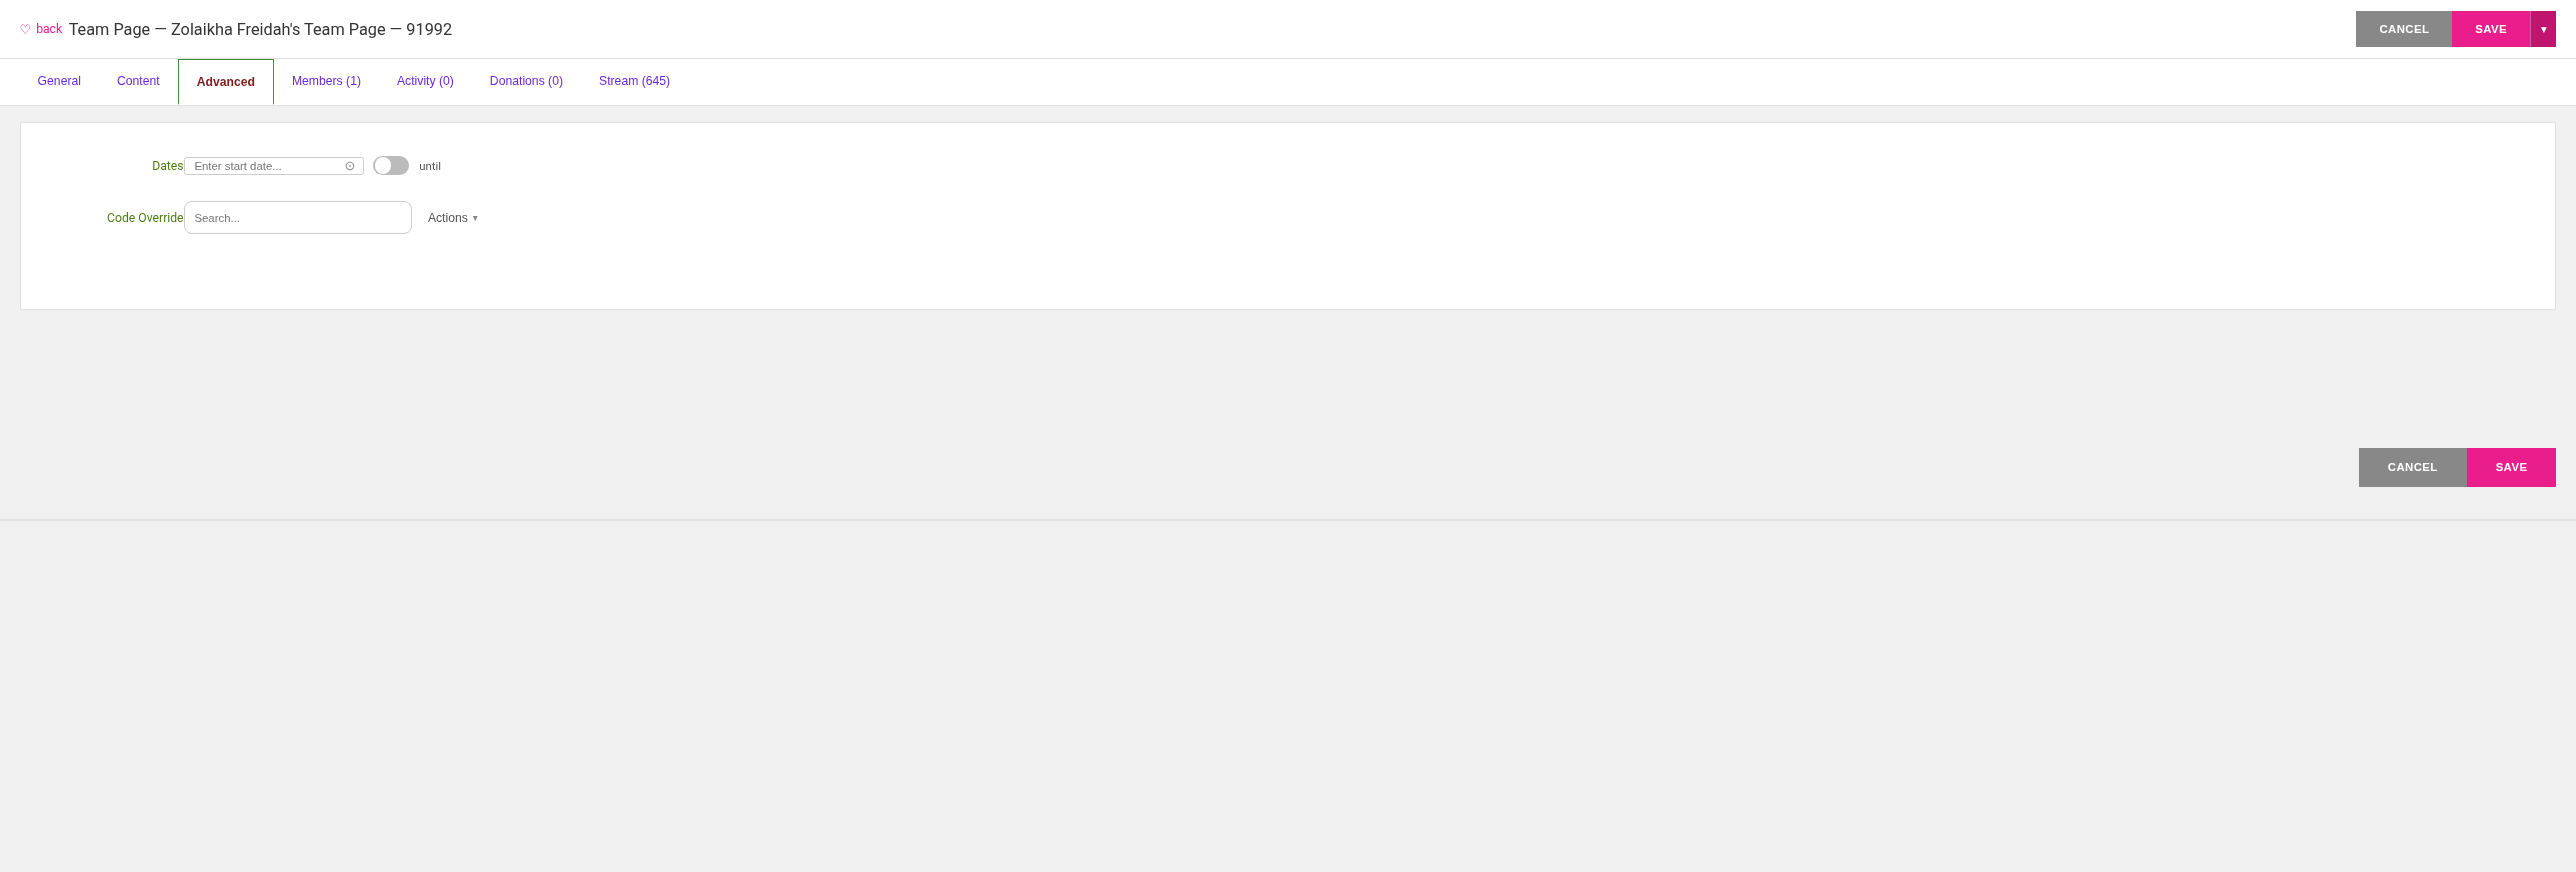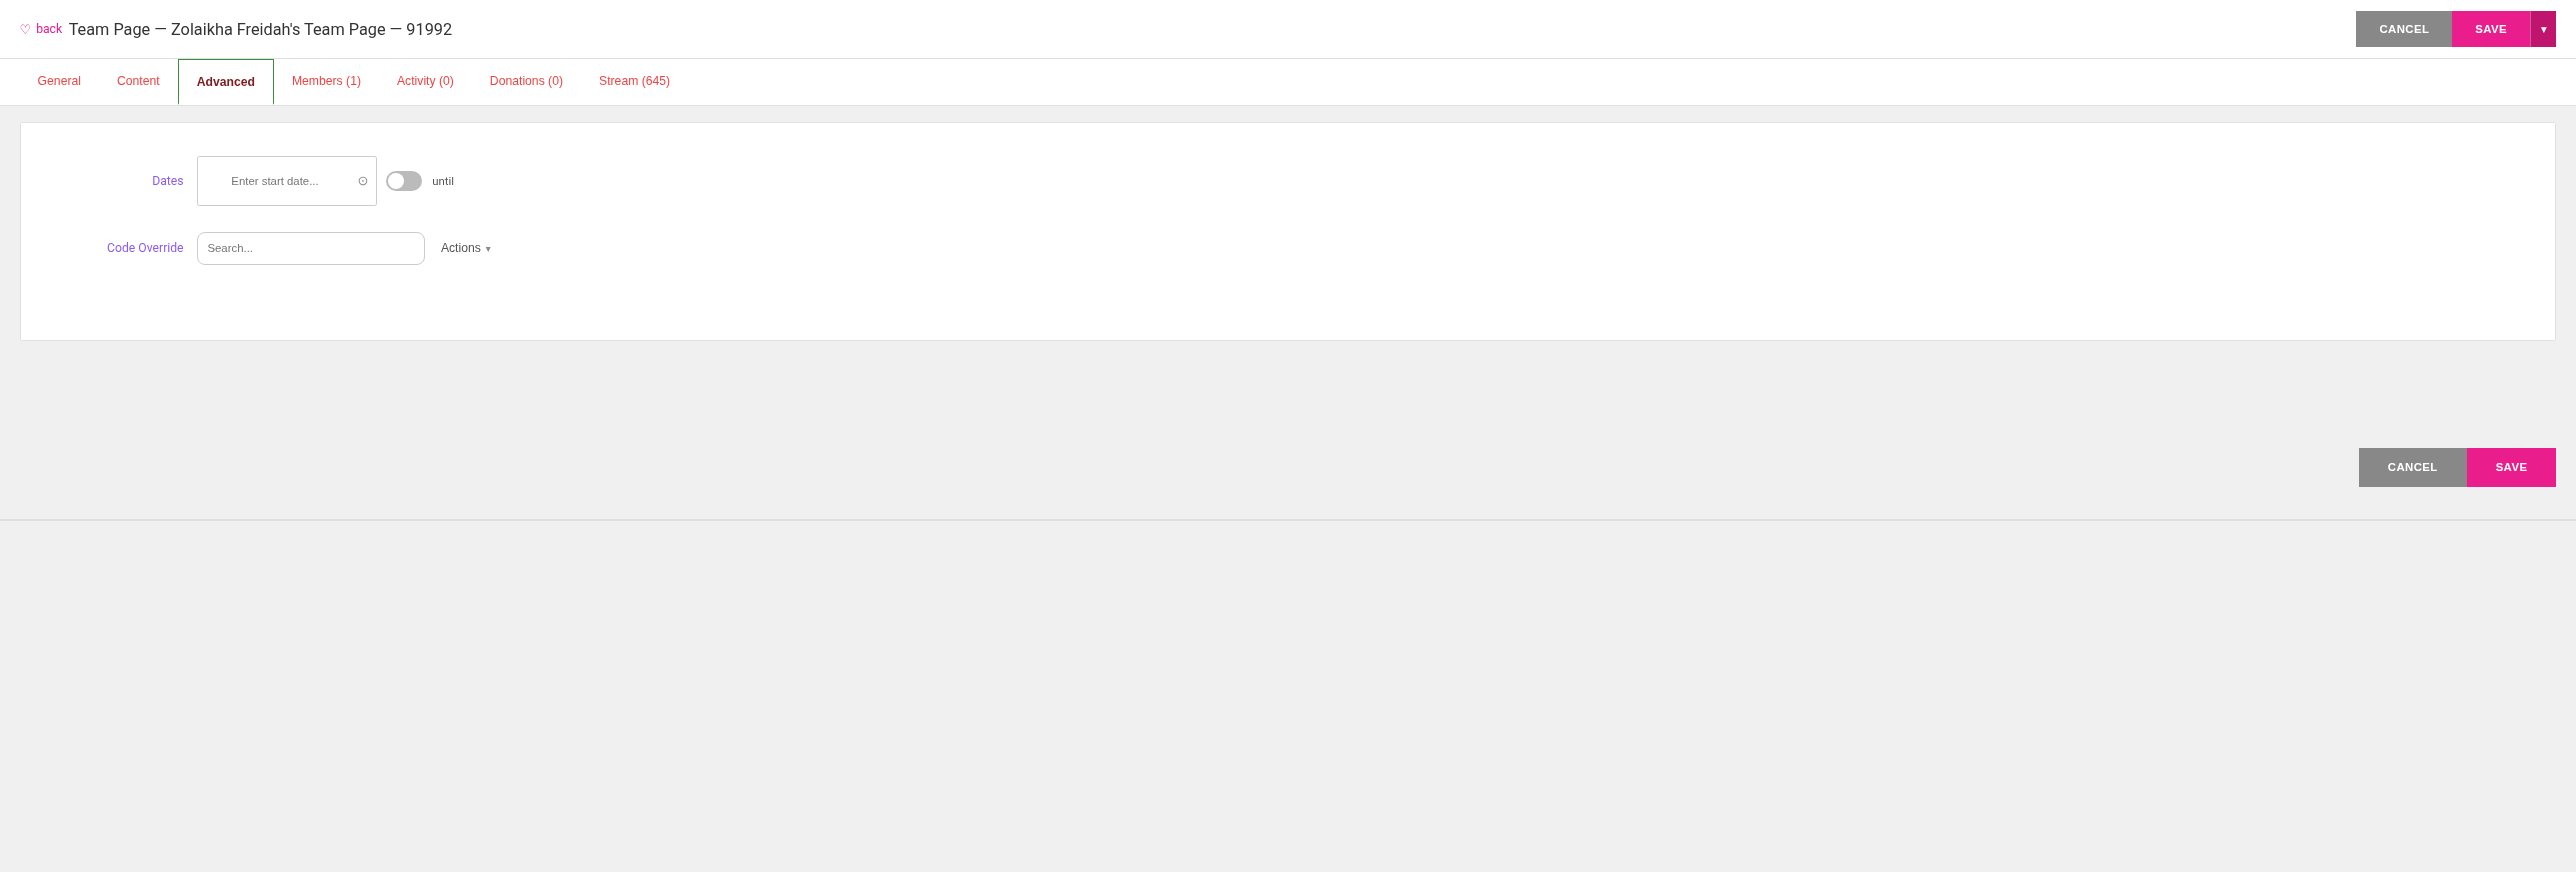--- a/index.html
+++ b/index.html
@@ -85,21 +85,21 @@
       padding: 0 19.6px;
     }
     .tabs {
       display: flex;
       align-items: flex-end;
       gap: 0;
     }
     .tab {
       padding: 14.7px 18px;
       font-size: 12.2px;
-      color: #ef4444;
+      color: #6d28d9;
       cursor: pointer;
       border: none;
       background: none;
       border-bottom: 2.4px solid transparent;
       white-space: nowrap;
     }
     .tab.active {
       color: #7f1d1d;
       font-weight: 600;
       border: 1.6px solid #3d8b3d;
@@ -122,24 +122,23 @@
     }
 
     
     .form-group {
       display: flex;
       align-items: center;
       margin-bottom: 26px;
     }
     .form-label {
       font-size: 12.2px;
-      color: #8b5cf6;
+      color: #4d7c0f;
       width: 114px;
       text-align: right;
-      margin-right: 13px;
       flex-shrink: 0;
     }
     .form-controls {
       display: flex;
       align-items: center;
       gap: 9.8px;
     }
 
     
     .date-input-wrapper {
@@ -148,23 +147,22 @@
       align-items: center;
     }
     .date-input {
       border: 0.8px solid #ccc;
       border-radius: 2.4px;
       padding: 6.5px 33px 6.5px 9.8px;
       font-size: 11.4px;
       color: #aaa;
       width: 180px;
       outline: none;
-      height: 50px;
+      height: 18px;
       background: #fff;
-      text-align: center;
     }
     .clock-icon {
       position: absolute;
       right: 8.2px;
       color: #888;
       font-size: 13px;
       pointer-events: none;
     }
 
     

